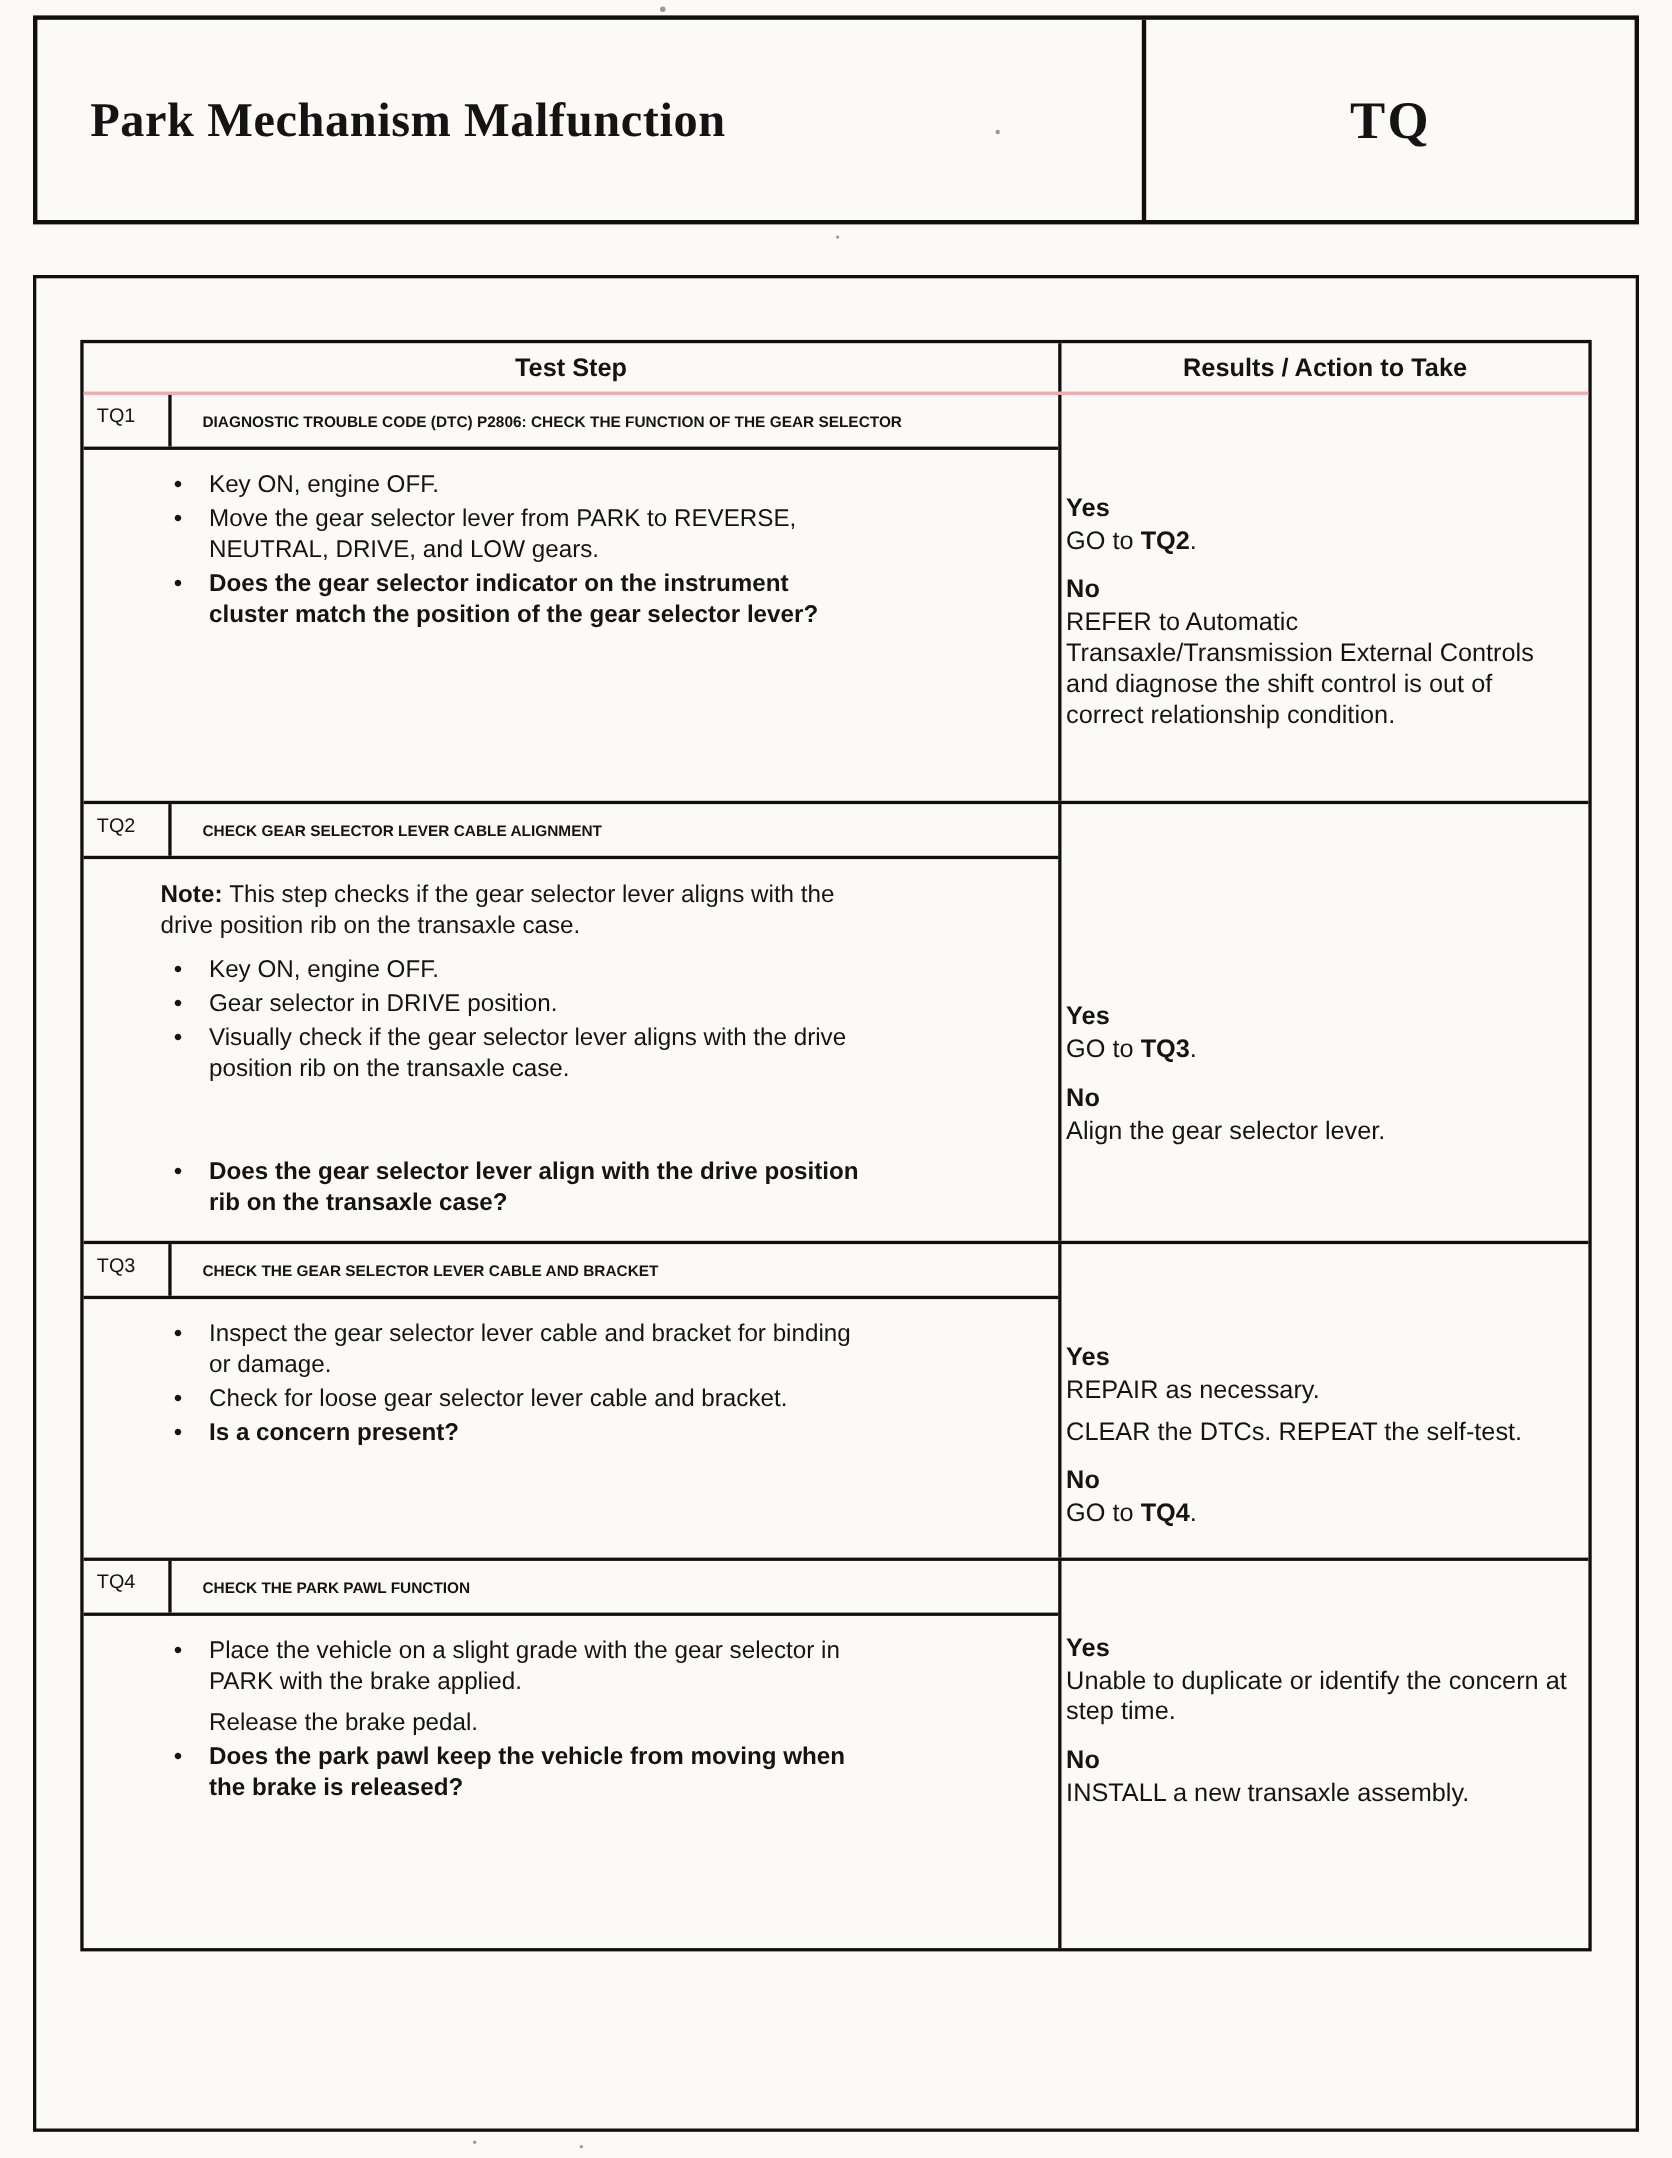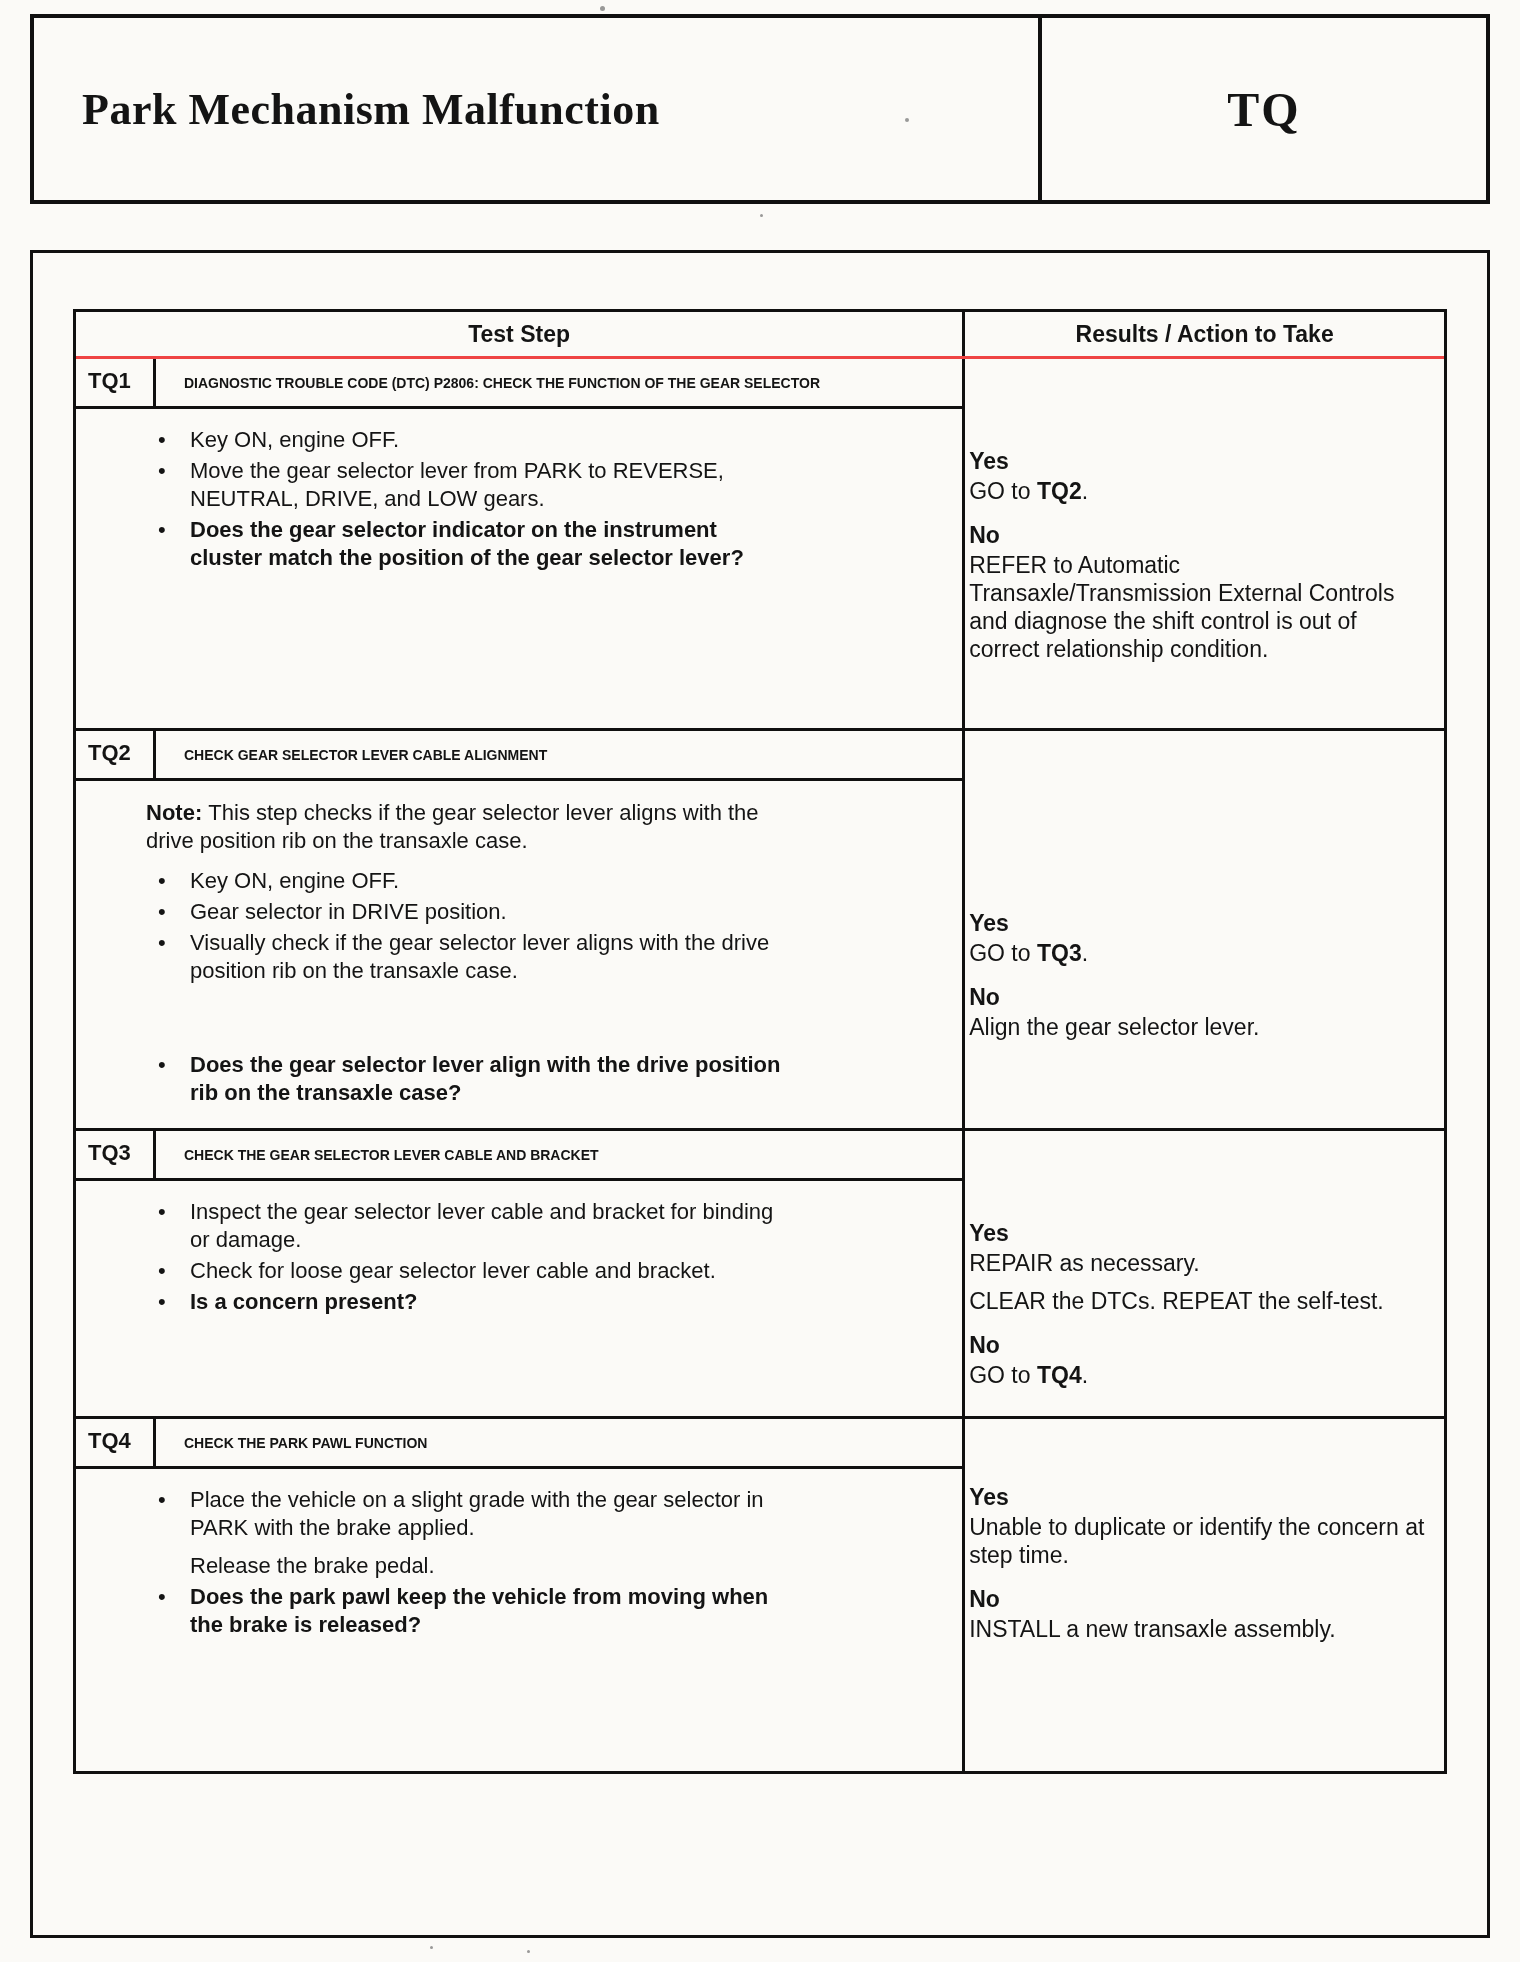--- a/index.html
+++ b/index.html
@@ -32,34 +32,34 @@
   }
 
   
   .content-box {
     position: absolute; left: 30px; top: 250px; width: 1460px; height: 1688px;
     border: 3px solid #101010; padding: 56px 40px;
   }
 
   
   .ptable { width: 100%; border: 3px solid #101010; background: transparent; }
-  .thead { display: flex; border-bottom: 3px solid #ef4444; }
+  .thead { display: flex; border-bottom: 3px solid #fca5a5; }
   .th {
     font-weight: 700; font-size: 23px; text-align: center; padding: 9px 6px 8px;
   }
   .th.left { width: 65%; border-right: 3px solid #101010; }
   .th.right { flex: 1; }
 
   .trow { display: flex; border-bottom: 3px solid #101010; }
   .trow:last-child { border-bottom: none; }
   .tleft { width: 65%; border-right: 3px solid #101010; display: flex; flex-direction: column; }
   .titleband { display: flex; border-bottom: 3px solid #101010; }
   .tid {
     width: 80px; border-right: 3px solid #101010; flex: 0 0 80px;
-    font-weight: 700; font-size: 22px; padding: 9px 4px 8px 12px;
+    font-weight: 400; font-size: 18px; padding: 9px 4px 8px 12px;
   }
   .ttitle {
     flex: 1; font-weight: 700; font-size: 14px; line-height: 30px;
     padding: 9px 40px 8px 28px;
   }
   .tbody-area { flex: 1; padding: 14px 180px 18px 70px; font-size: 22px; line-height: 28px; }
 
   .note { margin: 4px 0 12px; }
   .note b { font-weight: 700; }
   .bullet { display: flex; padding-left: 12px; margin: 3px 0; }

